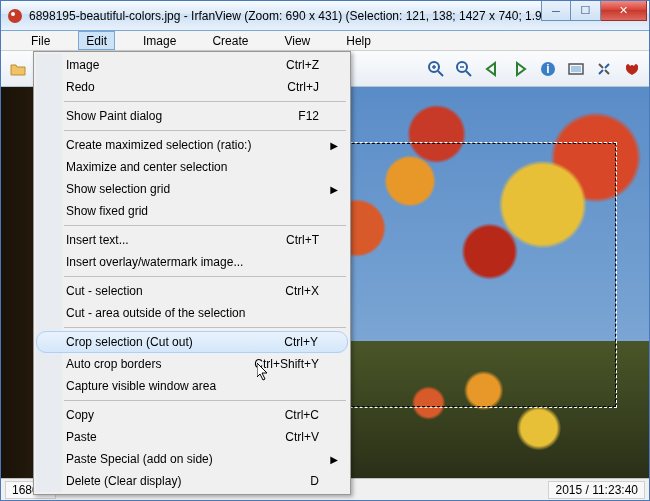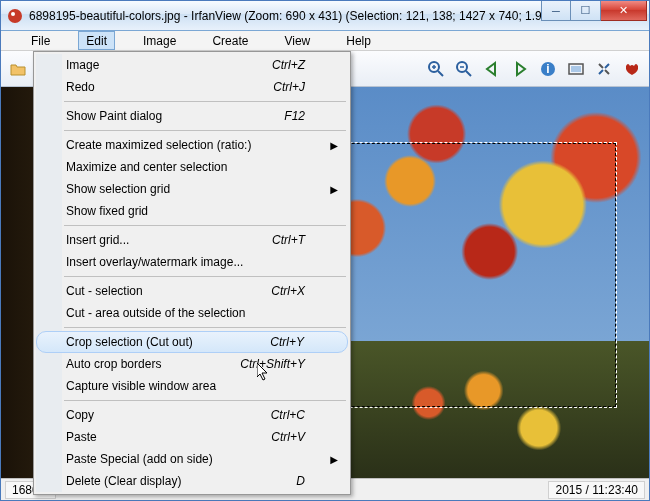--- a/index.html
+++ b/index.html
@@ -24,21 +24,21 @@
   .ground { position: absolute; left: 0; bottom: 0; right: 0; height: 35%; background: linear-gradient(to top, #2a3018, #4a5628); }
   .tree { position: absolute; left: 0; top: 0; width: 18%; height: 100%; background: linear-gradient(to right, #1a1208, #2e2210 60%, transparent); }
   .foliage { position: absolute; right: 0; top: 0; width: 82%; height: 60%; background: radial-gradient(circle at 30% 40%, #e8a832 0 8%, transparent 9%), radial-gradient(circle at 60% 20%, #c73a28 0 7%, transparent 8%), radial-gradient(circle at 80% 50%, #e8c038 0 9%, transparent 10%), radial-gradient(circle at 45% 60%, #d85a2a 0 8%, transparent 9%), radial-gradient(circle at 70% 70%, #b82818 0 6%, transparent 7%), radial-gradient(circle at 20% 70%, #e8b838 0 7%, transparent 8%), radial-gradient(circle at 90% 30%, #d84828 0 8%, transparent 9%), radial-gradient(circle at 55% 40%, #e89828 0 7%, transparent 8%), radial-gradient(circle at 35% 25%, #c84828 0 6%, transparent 7%), radial-gradient(circle at 15% 45%, #d87828 0 7%, transparent 8%); }
   .leaves-ground { position: absolute; left: 15%; bottom: 0; right: 0; height: 32%; background: radial-gradient(circle at 20% 30%, #c73a28 0 4%, transparent 5%), radial-gradient(circle at 40% 50%, #e8a832 0 4%, transparent 5%), radial-gradient(circle at 60% 40%, #d85a2a 0 4%, transparent 5%), radial-gradient(circle at 80% 60%, #e8c038 0 4%, transparent 5%), radial-gradient(circle at 30% 70%, #b82818 0 3%, transparent 4%), radial-gradient(circle at 70% 30%, #e89828 0 4%, transparent 5%); }
   .selection-rect { position: absolute; border: 1px dashed #fff; outline: 1px dashed #000; outline-offset: -2px; left: 30%; top: 14%; width: 65%; height: 68%; }
   .statusbar { height: 22px; background: #f0f0f0; border-top: 1px solid #c0c0c0; display: flex; align-items: center; padding: 0 4px; font-size: 11px; gap: 6px; }
   .status-cell { border: 1px solid #d0d0d0; padding: 1px 6px; height: 18px; display: flex; align-items: center; background: #f8f8f8; }
   .dropdown { position: absolute; left: 32px; top: 50px; width: 318px; background: #f0f0f0; border: 1px solid #979797; box-shadow: 2px 2px 4px rgba(0,0,0,0.3); z-index: 100; padding: 2px; }
   .dd-item { display: flex; align-items: center; height: 22px; padding: 0 30px 0 30px; position: relative; cursor: default; }
   .dd-item.hover { background: linear-gradient(to bottom, #e9f2fc, #d4e7fa); border: 1px solid #aecff7; border-radius: 10px; padding: 0 29px 0 29px; }
-  .dd-item .shortcut { position: absolute; right: 43px; color: #000; font-style: italic; }
+  .dd-item .shortcut { position: absolute; right: 29px; color: #000; }
   .dd-item .arrow { position: absolute; right: 10px; font-size: 10px; }
   .dd-sep { height: 1px; background: #c0c0c0; margin: 3px 2px 3px 28px; }
   .dd-gutter { position: absolute; left: 2px; top: 2px; bottom: 2px; width: 26px; background: #e8ecf0; }
   .cursor-arrow { position: absolute; left: 256px; top: 362px; z-index: 200; pointer-events: none; }
 </style>
 </head>
 <body>
 
 <div class="window">
 
@@ -164,21 +164,21 @@
       </div>
       <div class="dd-item">
         <span>Show selection grid</span>
         <span class="arrow">▶</span>
       </div>
       <div class="dd-item">
         <span>Show fixed grid</span>
       </div>
       <div class="dd-sep"></div>
       <div class="dd-item">
-        <span>Insert grid...</span>
+        <span>Insert text...</span>
         <span class="shortcut">Ctrl+T</span>
       </div>
       <div class="dd-item">
         <span>Insert overlay/watermark image...</span>
       </div>
       <div class="dd-sep"></div>
       <div class="dd-item">
         <span>Cut - selection</span>
         <span class="shortcut">Ctrl+X</span>
       </div>

